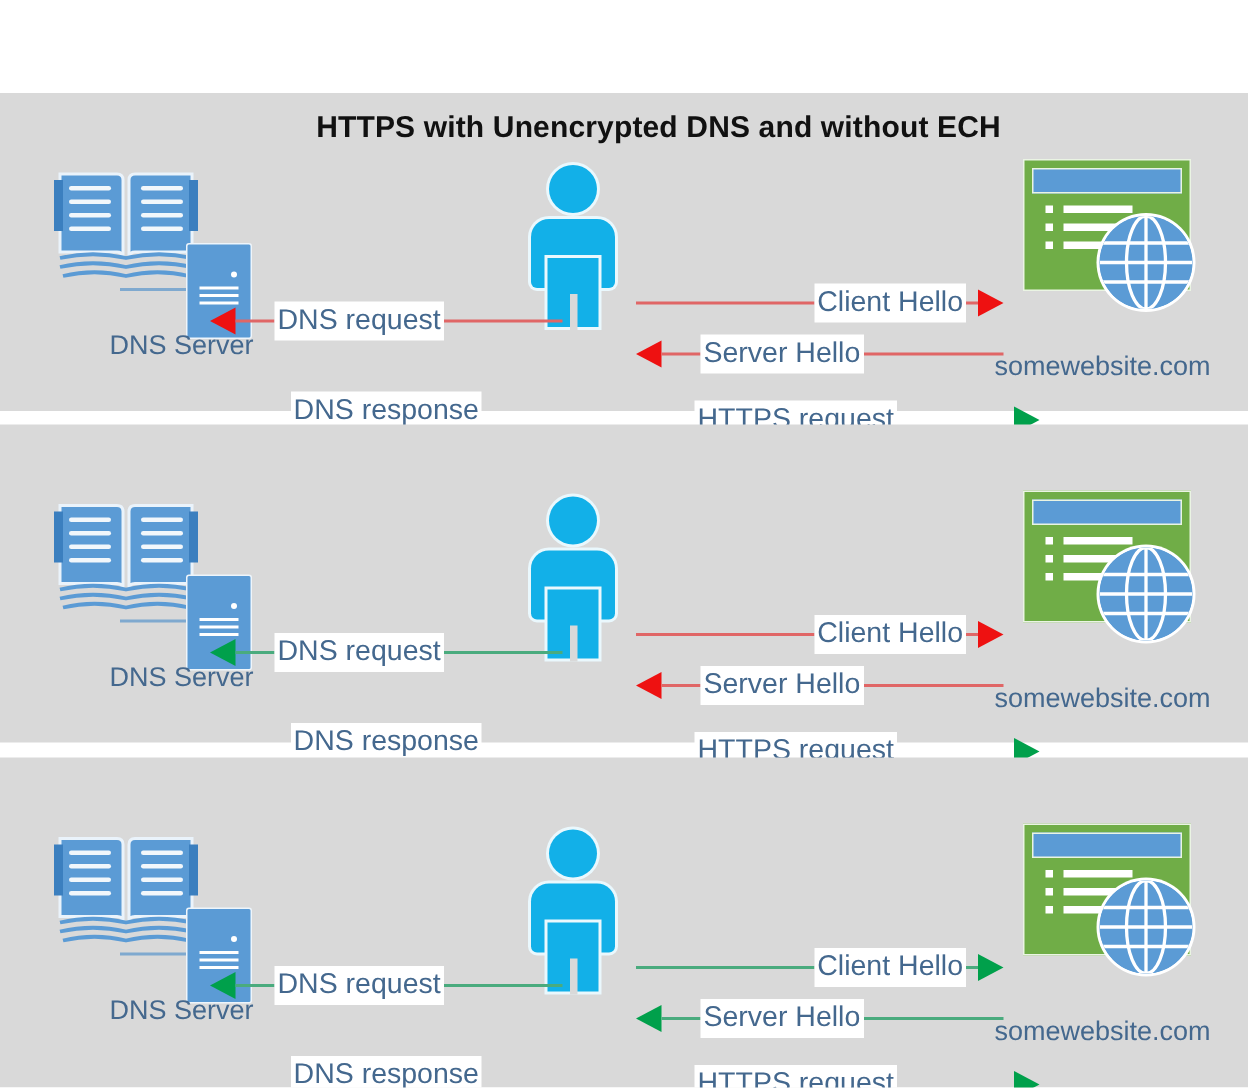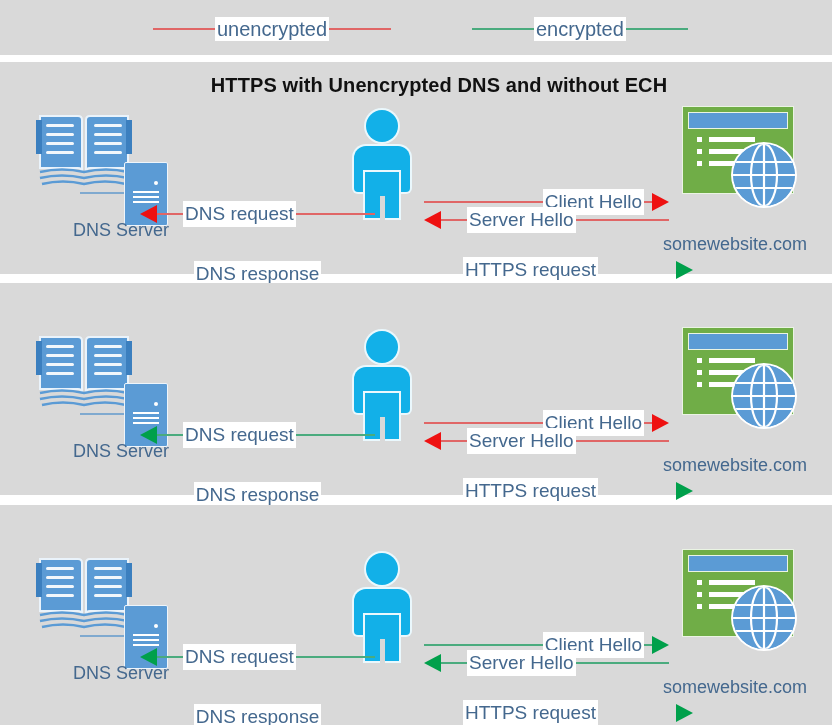--- a/index.html
+++ b/index.html
@@ -98,41 +98,29 @@
   .green .head.right{border-left-color:#00a04b;}
   .green .head.left{border-right-color:#00a04b;}
 
   
   .dns-msg{left:140px;}
   .dns-msg.r0{top:138px;}
   .dns-msg.r1{top:197px;flex-direction:column;}
   
   .web-msg{left:424px;}
   .web-msg.r0{top:126px;}
-  .web-msg.r1{top:144px;text-align:center;}
-  .web-msg.r2{top:194px;gap:39px;}
+  .web-msg.r1{top:160px;text-align:center;}
+  .web-msg.r2{top:204px;gap:39px;}
   .web-msg.r3{top:228px;}
 </style>
 </head>
 <body>
 
 <div class="page">
 
-  <div class="panel" id="legend-panel">
-    <div class="legend-item" id="legend-unencrypted">
-      <span class="legend-line"></span>
-      <span class="legend-text">unencrypted</span>
-      <span class="legend-line"></span>
-    </div>
-    <div class="legend-item" id="legend-encrypted">
-      <span class="legend-line"></span>
-      <span class="legend-text">encrypted</span>
-      <span class="legend-line"></span>
-    </div>
-  </div>
 
   <div class="panel" id="panel-0">
       <div class="panel-title">HTTPS with Unencrypted DNS and without ECH</div>
       <div class="dns-group">
         <div class="book"><svg width="96" height="78" viewBox="0 0 96 78">
     <g stroke="#eaf3fb" stroke-width="2">
       <path d="M4 6 h38 q4 0 4 4 v52 q0 -4 -4 -4 h-38 z" fill="#5b9bd5"></path>
       <path d="M92 6 h-38 q-4 0 -4 4 v52 q0 -4 4 -4 h38 z" fill="#5b9bd5"></path>
     </g>
     <g fill="#3b7fbf">

